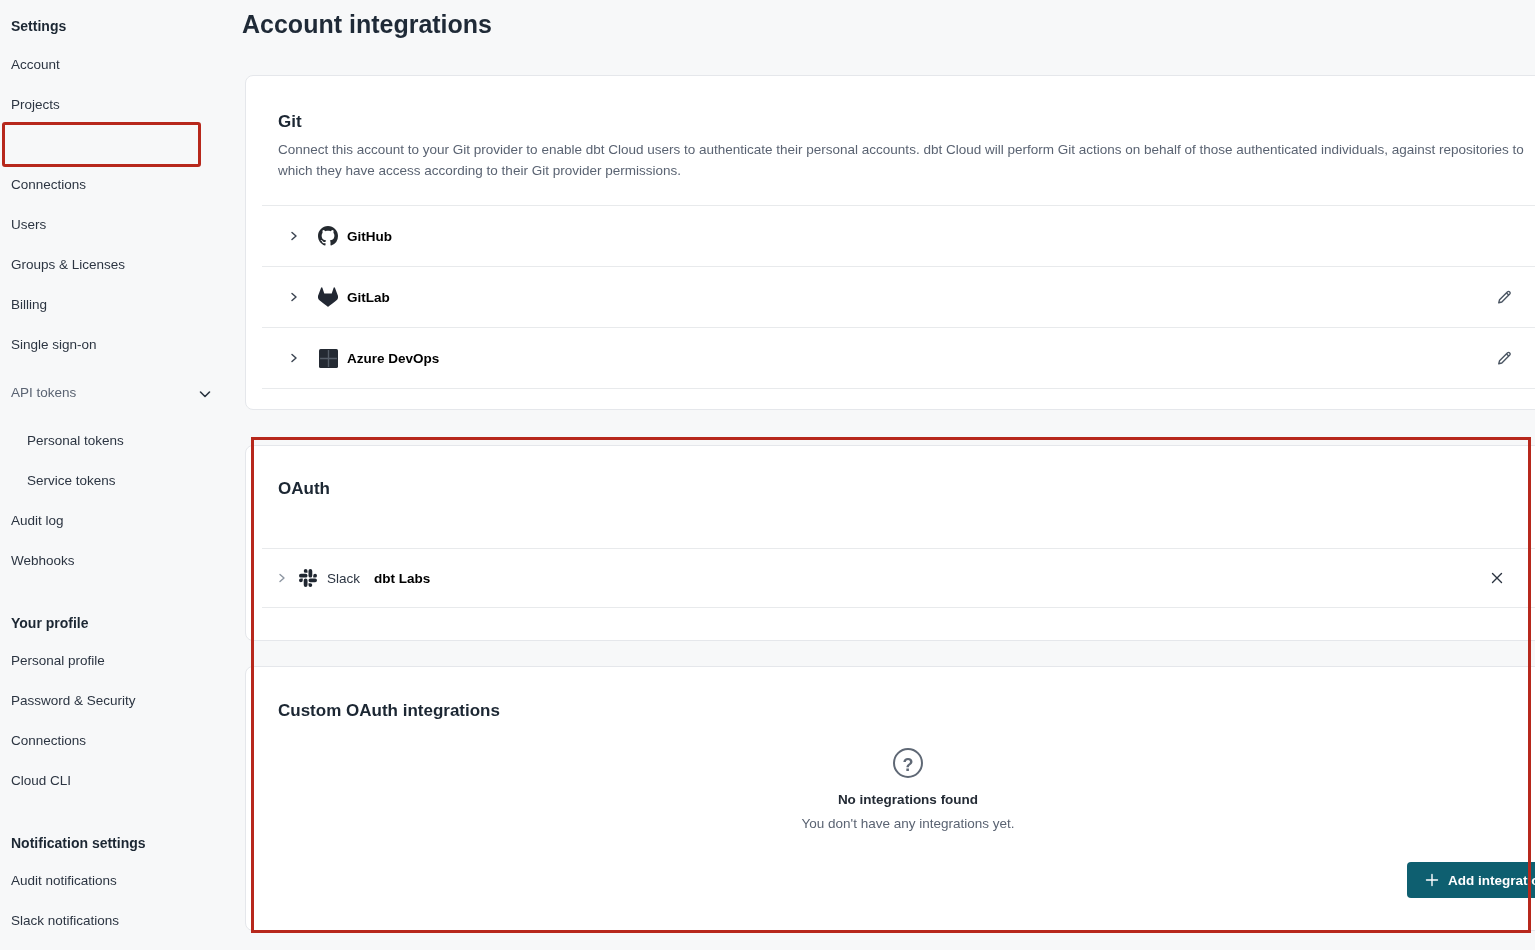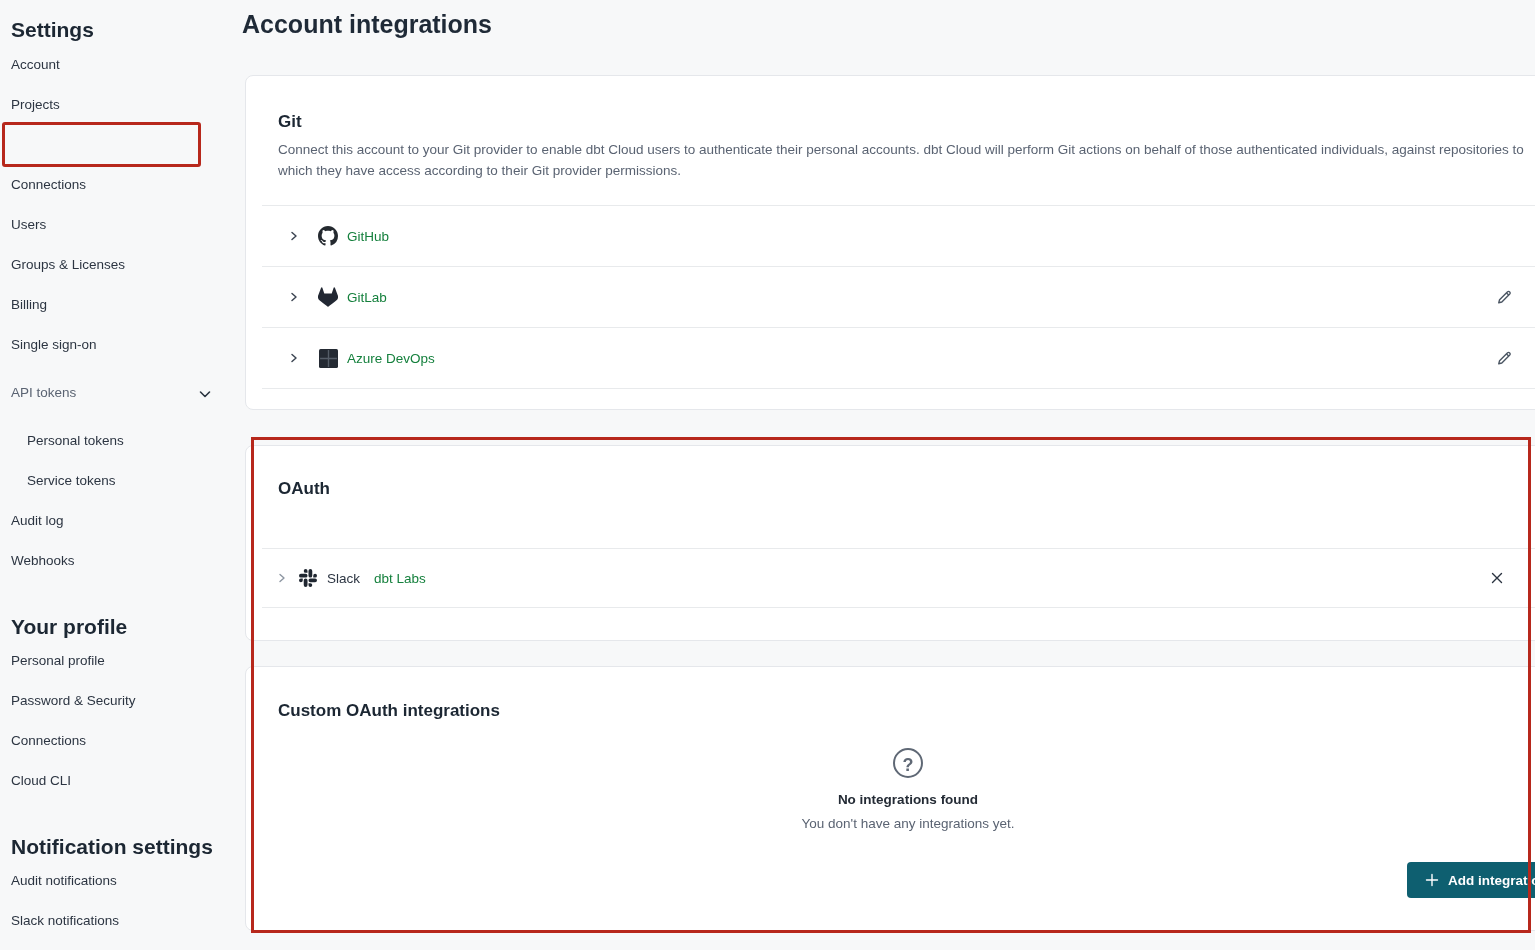--- a/index.html
+++ b/index.html
@@ -1,21 +1,21 @@
 <!DOCTYPE html>
 <html><head>
 <meta charset="utf-8">
 <style>
   html,body{margin:0;padding:0;width:1535px;height:950px;overflow:hidden;
     background:#f7f8f9;font-family:"Liberation Sans",sans-serif;
     -webkit-font-smoothing:antialiased;color:#1e2733;}
 
   
   .sidebar{position:absolute;left:0;top:0;width:232px;height:950px;}
-  .nav-heading{position:absolute;left:11px;font-size:21px;font-weight:700;color:#1c2733;white-space:nowrap;}
+  .nav-heading{position:absolute;left:11px;font-size:14px;font-weight:700;color:#1c2733;white-space:nowrap;}
   .nav-item{position:absolute;left:11px;font-size:13.5px;color:#2c3542;white-space:nowrap;cursor:pointer;}
   .nav-item.sub{left:27px;}
   .nav-item.dim{color:#5a6372;}
   .nav-pill{position:absolute;left:0;top:123px;width:230px;height:44px;background:#ececef;
     border-radius:8px;display:flex;align-items:center;cursor:pointer;}
   .nav-pill span{margin-left:11px;font-size:13.5px;font-weight:700;color:#10586c;}
   .nav-chevron{position:absolute;left:197px;top:386px;width:16px;height:16px;color:#2a3440;}
 
   
   .annot{position:absolute;border:3px solid #b7281c;box-sizing:border-box;pointer-events:none;z-index:50;}
@@ -26,21 +26,21 @@
     border:1px solid #e5e7eb;border-radius:8px;box-sizing:border-box;}
   .card-heading{position:absolute;left:32px;font-size:17px;font-weight:700;color:#1c2733;}
   .card-desc{position:absolute;left:32px;width:1258px;font-size:13.5px;line-height:21px;color:#5a6372;}
 
   .rows{position:absolute;left:16px;right:0;}
   .int-row{position:relative;height:60px;border-top:1px solid #e8eaec;display:flex;align-items:center;cursor:pointer;}
   .int-row.last{border-bottom:1px solid #e8eaec;}
   .row-chevron{width:12px;height:12px;margin-left:26px;color:#3c4552;flex:0 0 auto;}
   .row-chevron.lt{color:#8d96a2;margin-left:14px;}
   .row-icon{width:20px;height:20px;margin-left:18px;flex:0 0 auto;display:flex;align-items:center;justify-content:center;}
-  .row-label{margin-left:9px;font-size:13.5px;font-weight:400;color:#15803d;}
+  .row-label{margin-left:9px;font-size:13.5px;font-weight:700;color:#000000;}
   .row-label.reg{font-weight:400;color:#2c3542;}
   .row-label.bold2{margin-left:14px;}
   .icon-btn{position:absolute;left:1233px;top:50%;transform:translateY(-50%);width:18px;height:18px;
     background:none;border:none;padding:0;cursor:pointer;display:flex;align-items:center;justify-content:center;}
 
   
   .empty{position:absolute;left:0;top:81px;width:100%;text-align:center;}
   .q-circle{width:30px;height:30px;border:2px solid #5f6875;border-radius:50%;margin:0 auto;
     font-size:18px;font-weight:700;color:#5f6875;line-height:30px;text-align:center;box-sizing:border-box;}
   .empty-title{margin-top:14px;font-size:13.5px;font-weight:700;color:#242b35;}

